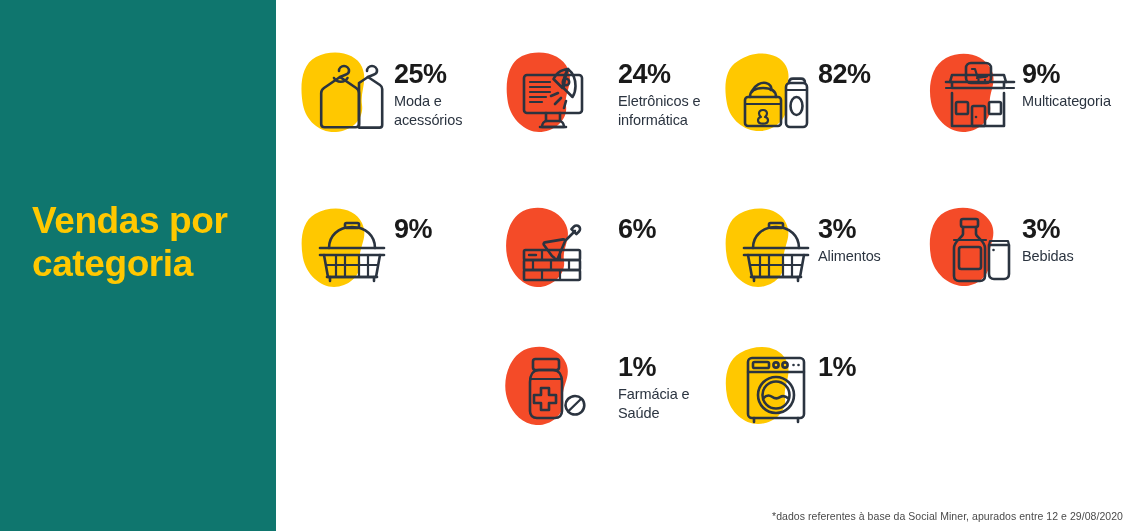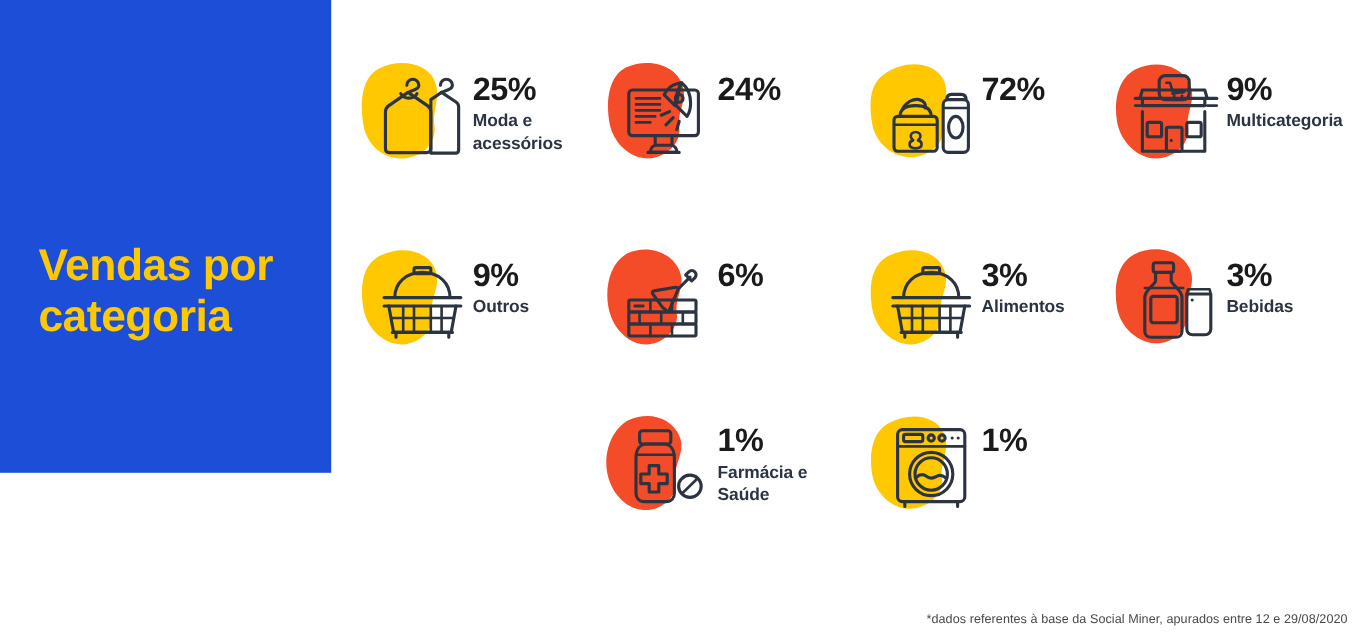--- a/index.html
+++ b/index.html
@@ -6,22 +6,22 @@
   html,body { width:1133px; height:531px; overflow:hidden; }
   body {
     font-family:"Liberation Sans", sans-serif;
     background:#ffffff;
     position:relative;
   }
 
   
   #sidebar {
     position:absolute; left:0; top:0;
-    width:276px; height:394px;
-    background:#1d4ed8;
+    width:276px; height:531px;
+    background:#0f766e;
   }
   #sidebar-title {
     position:absolute;
     left:32px; top:200px;
     width:220px;
     color:#ffc800;
     font-size:37px;
     font-weight:bold;
     line-height:1.16;
     letter-spacing:-0.4px;
@@ -62,30 +62,30 @@
   .pct {
     font-size:27px;
     font-weight:bold;
     color:#1a1a1a;
     line-height:1.05;
     letter-spacing:-0.5px;
   }
   .label {
     margin-top:4px;
     font-size:14.5px;
-    font-weight:bold;
+    font-weight:normal;
     color:#2b3440;
     line-height:1.32;
     letter-spacing:-0.1px;
     white-space:pre-line;
   }
 
   
   .c0 { left:22px; }
-  .c1 { left:226px; }
+  .c1 { left:226px;gap:20px; }
   .c2 { left:446px; }
   .c3 { left:650px; }
   .r0 { top:47px; }
   .r1 { top:202px; }
   .r2 { top:340px; }
 
   .w-wide { width:200px; }
   .w-clip { width:140px; }
 
   
@@ -140,20 +140,22 @@
         <path d="M14 25h20M14 30h20M14 35h20M14 40h16M14 45h12" stroke-width="2.2"></path>
         <circle cx="48" cy="24" r="1.4" fill="#2b3440" stroke="none"></circle>
         <path d="M52 12c5 4 7.5 10 7.5 17 0 4-1 8-3 11l-9-9c1-6 2-14 4.5-19Z"></path>
         <path d="M52 12c-3 5-5 12-5.5 19l-9-9c2-4 6-8 10-9 1.4-.4 3-1 4.5-1Z"></path>
         <circle cx="50" cy="25" r="3.2"></circle>
         <path d="M45 41l-6 6M42 36l-7 3M50 44l-2 7"></path>
       </svg>
     </div>
     <div class="text-wrap w-wide">
       <div class="pct">24%</div>
+      <div class="label">Eletrônicos e
+informática</div>
     </div>
   </div>
 
   <div class="stat c2 r0">
     <div class="icon-wrap">
       <svg class="blob" viewBox="0 0 80 82">
           <path d="M16 10C33 -2 57 1 64 15c7 14-3 25 0 38 3 13-10 26-25 27C23 81 8 69 5 53 2 37 2 18 16 10Z" fill="#ffc800"></path>
         </svg>
       <svg class="glyph" viewBox="0 0 80 80" fill="none" stroke="#2b3440" stroke-width="2.6" stroke-linecap="round" stroke-linejoin="round">
         <rect x="9" y="40" width="36" height="29" rx="3"></rect>
@@ -161,21 +163,21 @@
         <path d="M14 40c0-6 5-9 13-9s13 3 13 9"></path>
         <path d="M16 34c3-6 9-9 14-8 4 .8 6 4 5 7"></path>
         <path d="M27 53c2.5 0 4 1.6 4 3.6 0 1.6-1 2.6-2 3.4 1.8.4 3 1.6 3 3.2 0 2-1.8 3.4-5 3.4s-5-1.4-5-3.4c0-1.6 1.2-2.8 3-3.2-1-.8-2-1.8-2-3.4 0-2 1.5-3.6 4-3.6Z" stroke-width="2.2"></path>
         <rect x="50" y="26" width="21" height="44" rx="4"></rect>
         <path d="M50 33h21" stroke-width="2.2"></path>
         <path d="M53 26c0-3 1.6-4.4 4-4.4h8c2.4 0 4 1.4 4 4.4"></path>
         <ellipse cx="60.5" cy="49" rx="6" ry="9"></ellipse>
       </svg>
     </div>
     <div class="text-wrap w-wide">
-      <div class="pct">72%</div>
+      <div class="pct">82%</div>
     </div>
   </div>
 
   <div class="stat c3 r0">
     <div class="icon-wrap">
       <svg class="blob" viewBox="0 0 80 82">
           <path d="M20 7C38 -2 58 4 65 18c7 14-3 23-1 37 2 14-12 26-27 26C22 81 8 67 5 51 2 35 5 15 20 7Z" fill="#f44b28"></path>
         </svg>
       <svg class="glyph" viewBox="0 0 80 80" fill="none" stroke="#2b3440" stroke-width="2.6" stroke-linecap="round" stroke-linejoin="round">
         <path d="M12 36v33h52V36"></path>
@@ -211,21 +213,20 @@
           <path d="M8 43h64"></path>
         <path d="M12 43l4 22h48l4-22"></path>
         <path d="M15 65h50"></path>
         <path d="M24 43v22M33 43v22M47 43v22M56 43v22" stroke-width="2.2"></path>
         <path d="M14 53h52" stroke-width="2.2"></path>
         <path d="M18 69v-4M62 69v-4"></path>
       </svg>
     </div>
     <div class="text-wrap w-wide">
       <div class="pct">9%</div>
-      <div class="label">Outros</div>
     </div>
   </div>
 
   <div class="stat c1 r1">
     <div class="icon-wrap">
       <svg class="blob" viewBox="0 0 80 82">
           <path d="M21 5C39 -3 58 5 64 19c6 14-4 22-2 36 2 14-13 27-27 26C20 80 8 66 5 50 2 34 6 13 21 5Z" fill="#f44b28"></path>
         </svg>
       <svg class="glyph" viewBox="0 0 80 80" fill="none" stroke="#2b3440" stroke-width="2.6" stroke-linecap="round" stroke-linejoin="round">
         <rect x="8" y="38" width="56" height="10" rx="1.4"></rect>

